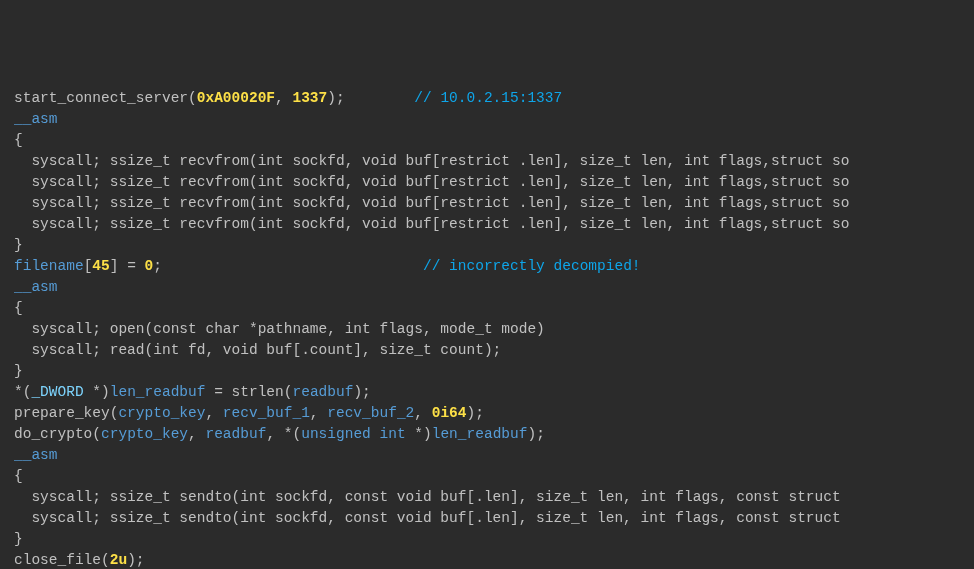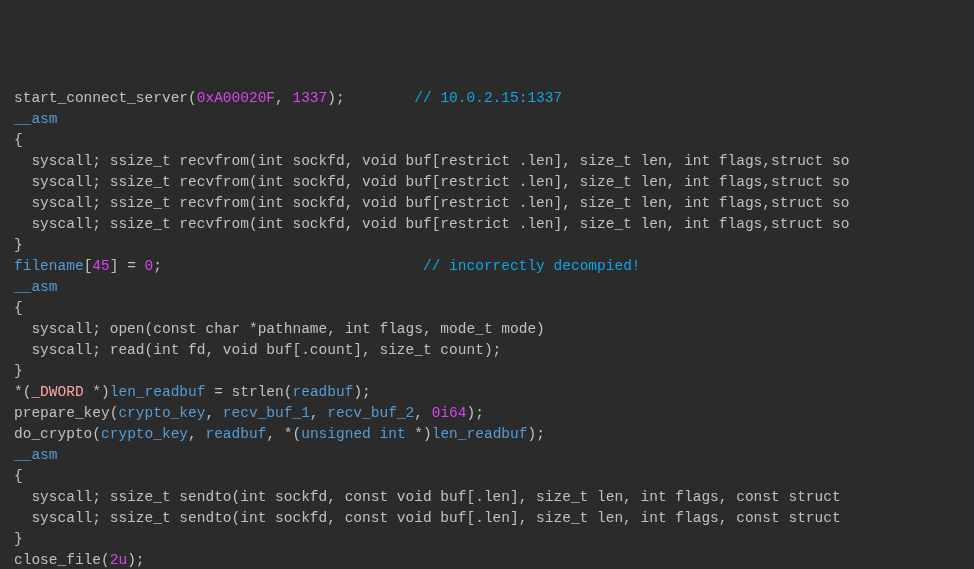--- a/index.html
+++ b/index.html
@@ -15,24 +15,24 @@
       color: #c0c0c0;
       white-space: pre;
       overflow: hidden;
       width: 974px;
       height: 569px;
       padding: 4px 0 0 14px;
     }
     .line {
       display: block;
     }
-    .number-yellow { color: #d946ef; }
+    .number-yellow { color: #fde047; font-weight: bold; }
     .comment-red { color: #0ea5e9; }
     .type-blue { color: #569cd6; text-align: center; }
-    .cast-yellow { color: #fca5a5; margin-top: 34px; }
+    .cast-yellow { color: #7dd3fc; margin-top: 34px; }
   </style>
 </head>
 <body>
 
 
 
 <div><span class="line"><span>start_connect_server</span>(<span class="number-yellow">0xA00020F</span>, <span class="number-yellow">1337</span>);        <span class="comment-red">// 10.0.2.15:1337</span></span><span class="line"><span class="type-blue">__asm</span></span><span class="line"><span>{</span></span><span class="line"><span>  syscall; ssize_t recvfrom(int sockfd, void buf[restrict .len], size_t len, int flags,struct so</span></span><span class="line"><span>  syscall; ssize_t recvfrom(int sockfd, void buf[restrict .len], size_t len, int flags,struct so</span></span><span class="line"><span>  syscall; ssize_t recvfrom(int sockfd, void buf[restrict .len], size_t len, int flags,struct so</span></span><span class="line"><span>  syscall; ssize_t recvfrom(int sockfd, void buf[restrict .len], size_t len, int flags,struct so</span></span><span class="line"><span>}</span></span><span class="line"><span class="type-blue">filename</span>[<span class="number-yellow">45</span>] = <span class="number-yellow">0</span>;                              <span class="comment-red">// incorrectly decompied!</span></span><span class="line"><span class="type-blue">__asm</span></span><span class="line"><span>{</span></span><span class="line"><span>  syscall; open(const char *pathname, int flags, mode_t mode)</span></span><span class="line"><span>  syscall; read(int fd, void buf[.count], size_t count);</span></span><span class="line"><span>}</span></span><span class="line">*(<span class="cast-yellow">_DWORD</span> *)<span class="type-blue">len_readbuf</span> = <span>strlen</span>(<span class="type-blue">readbuf</span>);</span><span class="line"><span>prepare_key</span>(<span class="type-blue">crypto_key</span>, <span class="type-blue">recv_buf_1</span>, <span class="type-blue">recv_buf_2</span>, <span class="number-yellow">0i64</span>);</span><span class="line"><span>do_crypto</span>(<span class="type-blue">crypto_key</span>, <span class="type-blue">readbuf</span>, *(<span class="type-blue">unsigned int</span> *)<span class="type-blue">len_readbuf</span>);</span><span class="line"><span class="type-blue">__asm</span></span><span class="line"><span>{</span></span><span class="line"><span>  syscall; ssize_t sendto(int sockfd, const void buf[.len], size_t len, int flags, const struct </span></span><span class="line"><span>  syscall; ssize_t sendto(int sockfd, const void buf[.len], size_t len, int flags, const struct </span></span><span class="line"><span>}</span></span><span class="line"><span>close_file</span>(<span class="number-yellow">2u</span>);</span></div>
 
 
 

